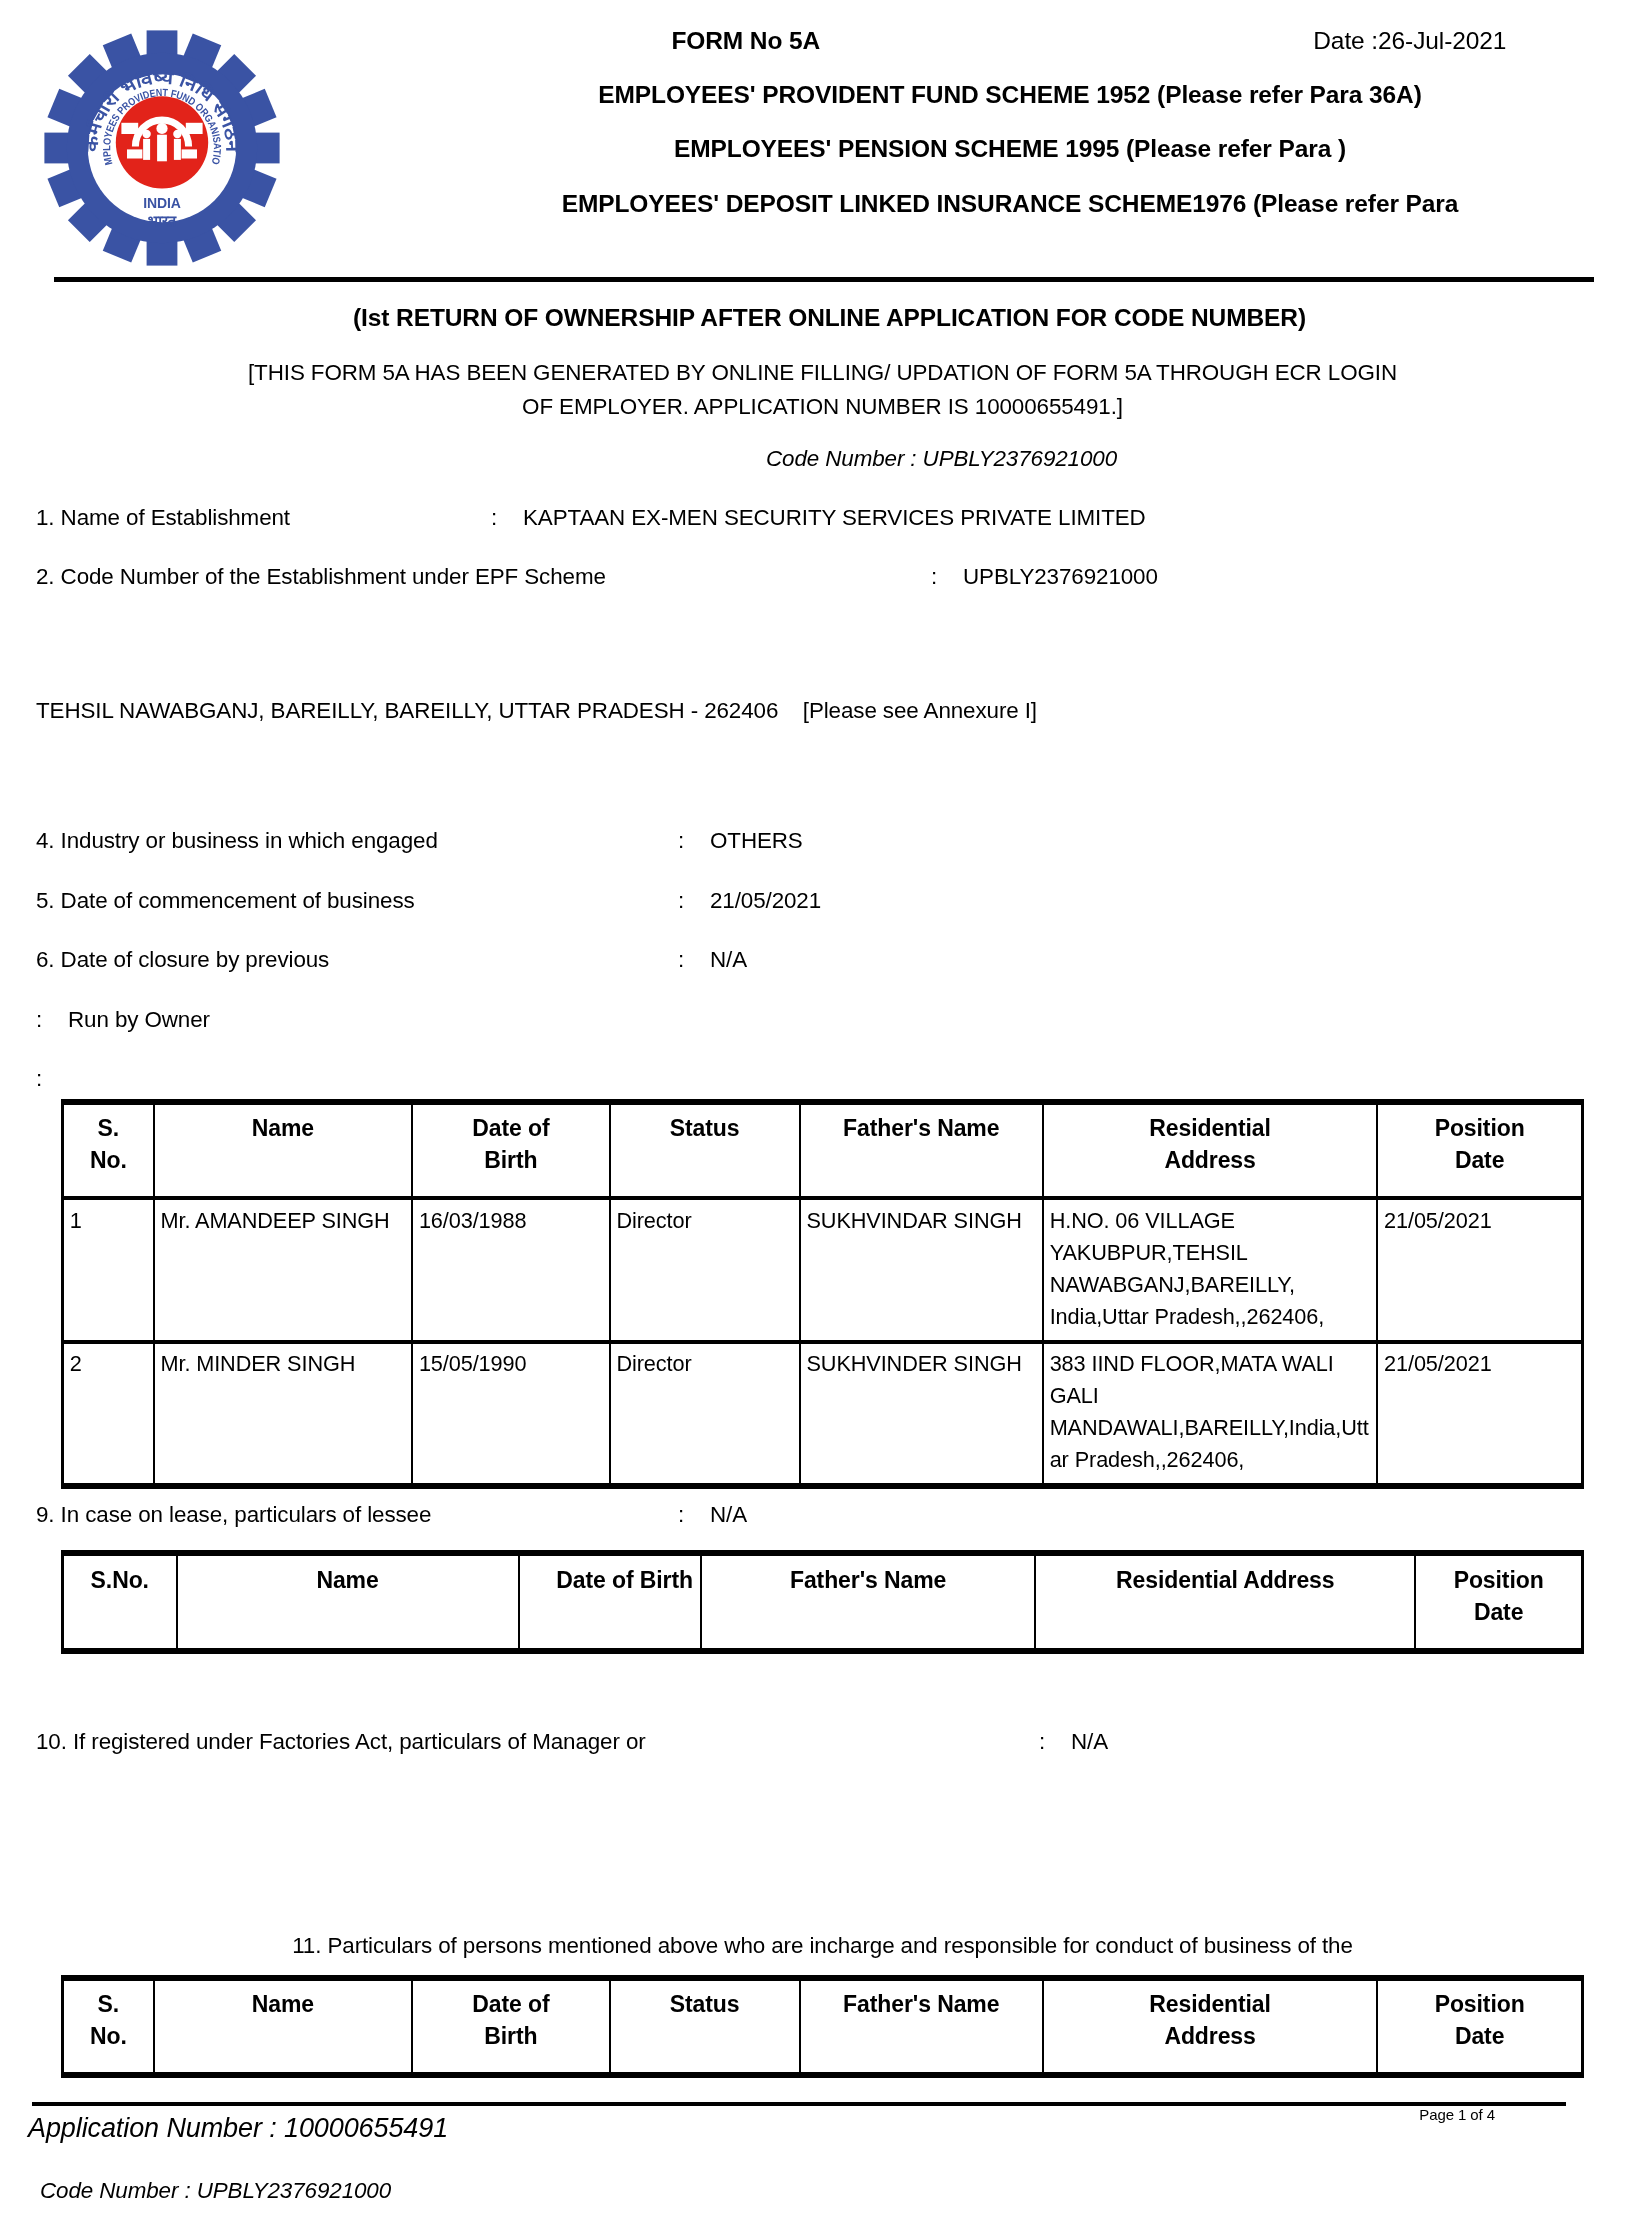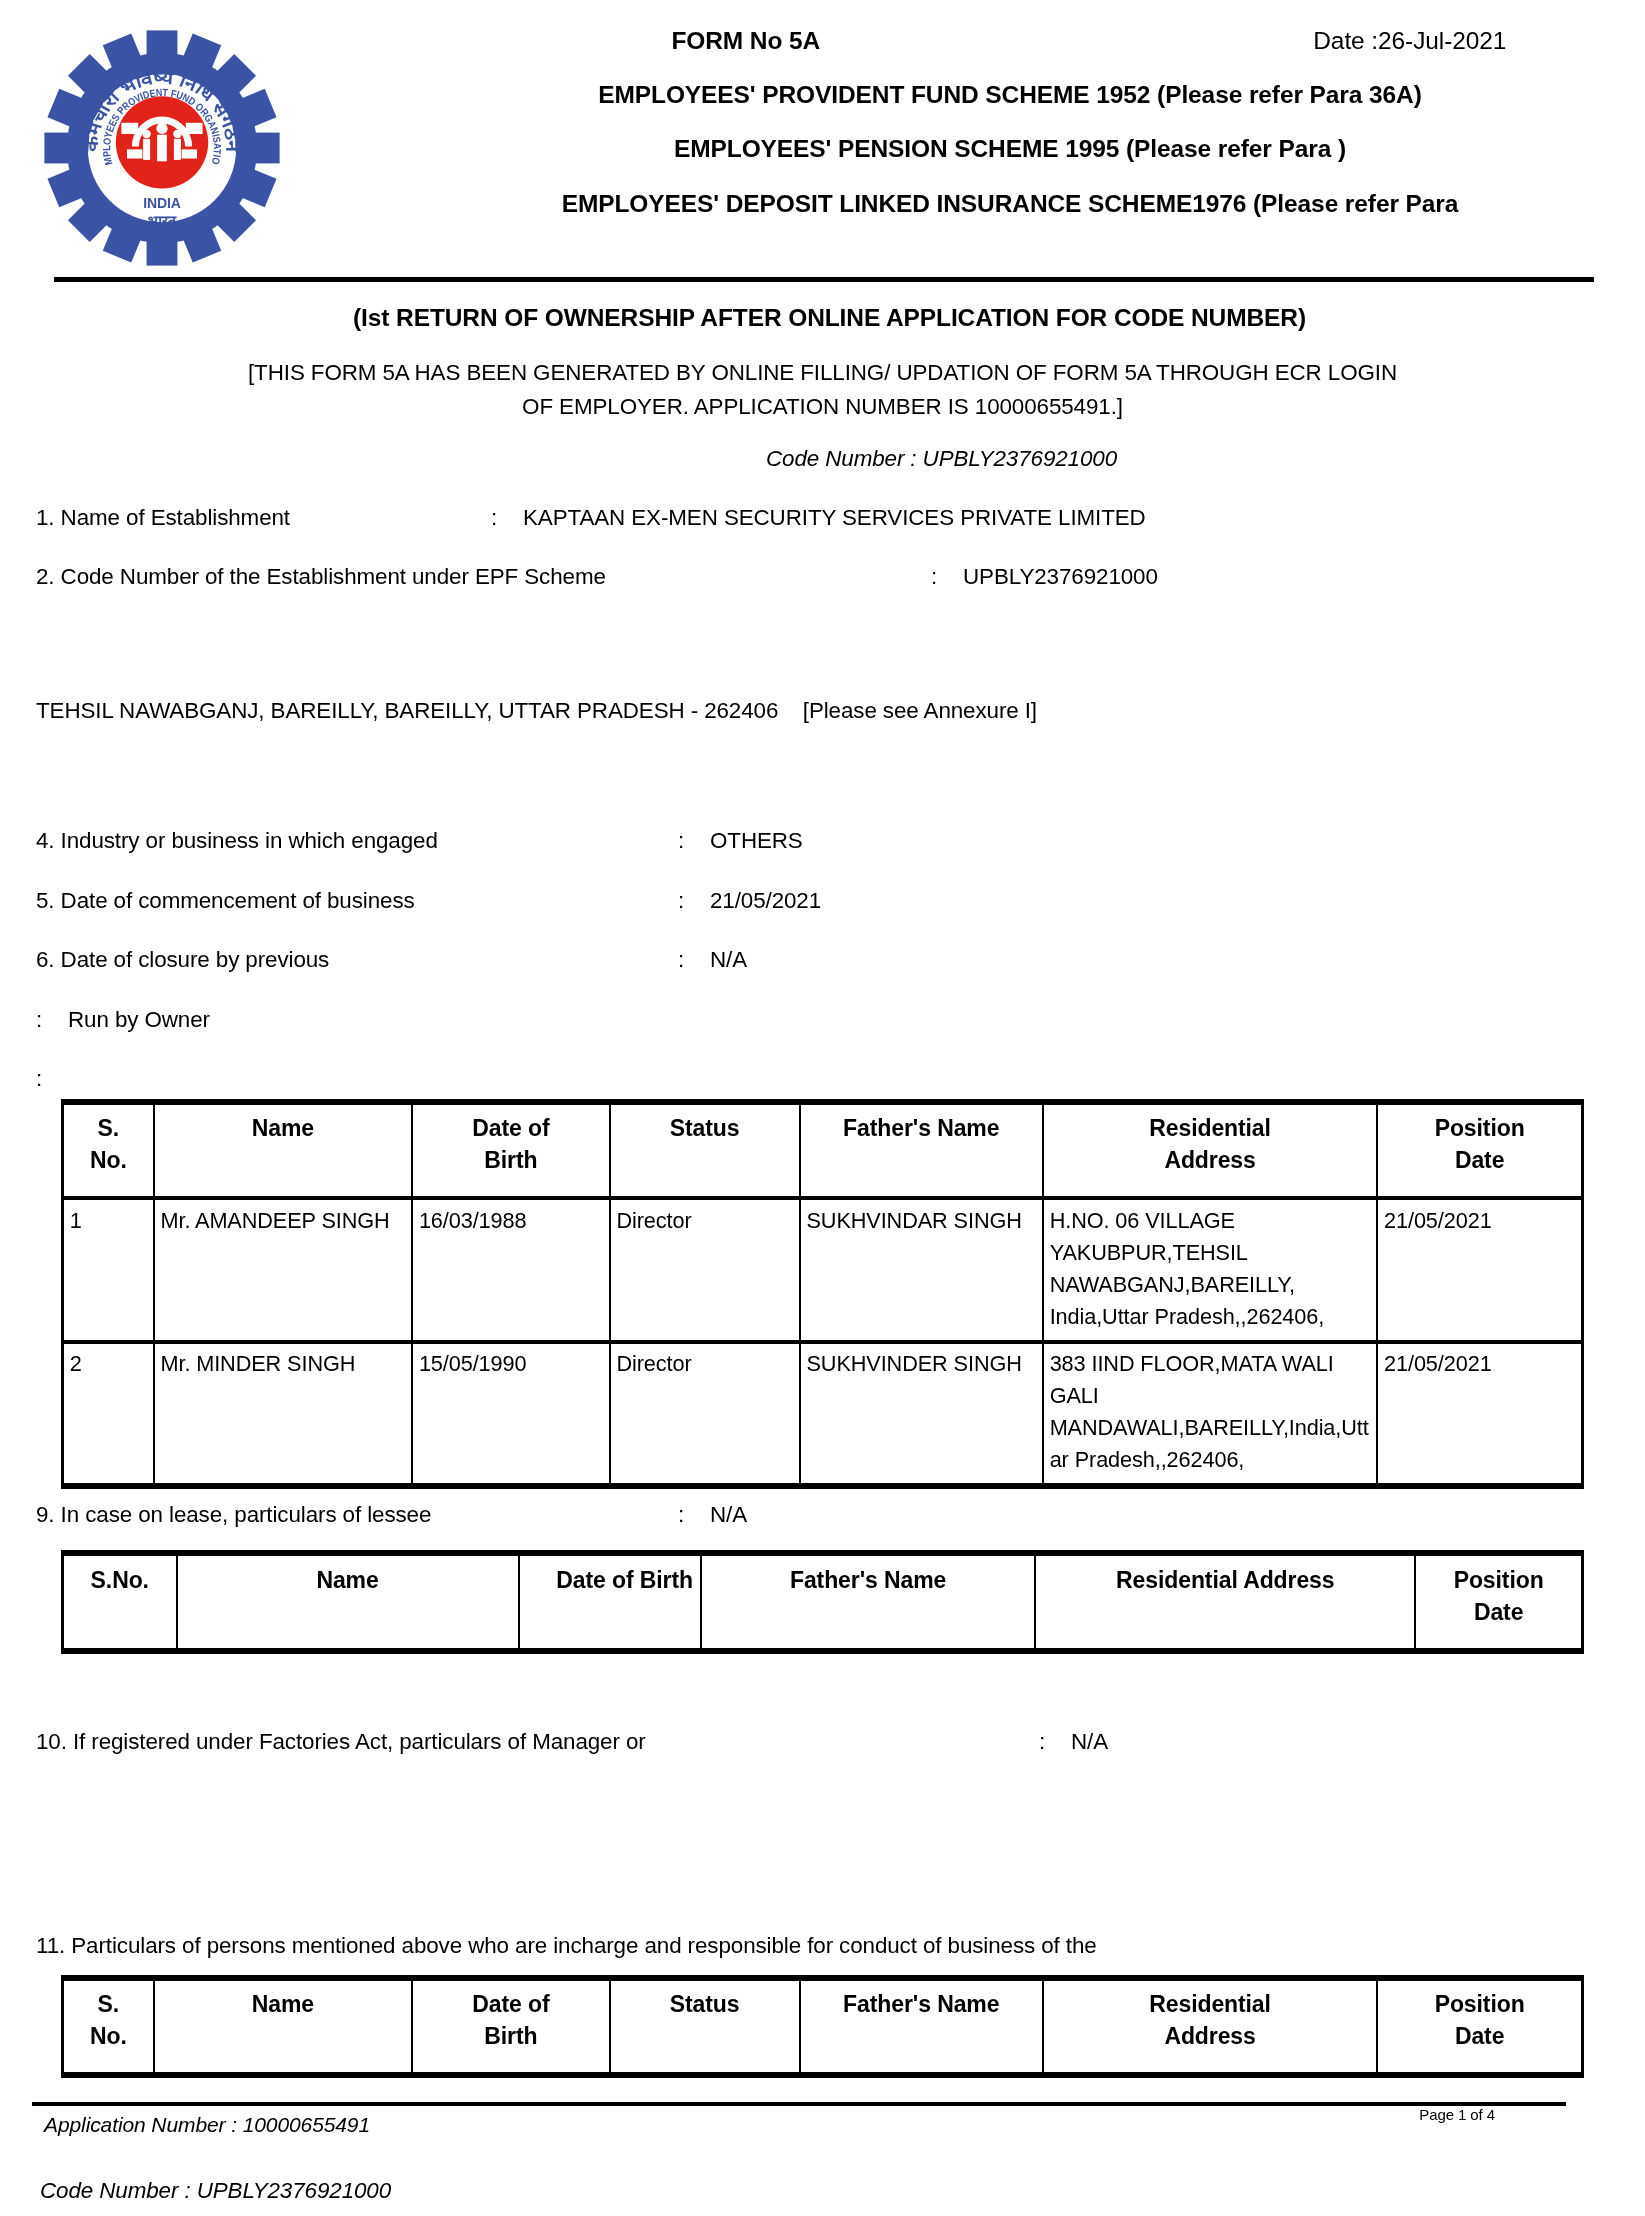--- a/index.html
+++ b/index.html
@@ -36,21 +36,21 @@
   .item .lbl { flex: none; }
   .item .colon { flex: none; width: 32px; }
   .item .val { flex: 1; }
   .w-item1 .lbl { width: 455px; }
   .w-item2 .lbl { width: 895px; }
   .w-std  .lbl { width: 642px; }
   .w-item10 .lbl { width: 1003px; }
   .item3 { display: block; margin-top: 27.4px; line-height: 36px; white-space: pre-wrap; }
   .mt-item4 { margin-top: 24.5px; }
   .mt-item10 { margin-top: 72px; }
-  .mt-item11 { margin-top: 172px; }
+  .mt-item11 { margin-top: 172px; text-align: center; }
   .item11 { display: block; line-height: 32px; }
 
   
   table { border-collapse: collapse; table-layout: fixed; width: 1523px; margin-left: 61px; background: #fff; }
   .tbl-owners { margin-top: 4.3px; }
   .tbl-lessee { margin-top: 19px; }
   .tbl-incharge { margin-top: 13px; }
   table { border: 3.6px solid #000; border-top-width: 6.5px; border-bottom-width: 6.5px; }
   th, td { border: 2.2px solid #000; }
   thead th { border-bottom-width: 4.3px; }
@@ -68,21 +68,21 @@
   
   .cols-6 th:nth-child(1) { width: 7.5%; }
   .cols-6 th:nth-child(2) { width: 22.5%; }
   .cols-6 th:nth-child(3) { width: 12%; padding-left: 34px; }
   .cols-6 th:nth-child(4) { width: 22%; }
   .cols-6 th:nth-child(5) { width: 25%; }
   .cols-6 th:nth-child(6) { width: 11%; }
 
   
   .footer-rule { position: absolute; left: 32px; top: 2102px; width: 1534px; height: 3.6px; background: #000; }
-  .app-number { position: absolute; left: 44px; top: 2113px; font-style: italic; font-size: 21px; }
+  .app-number { position: absolute; left: 28px; top: 2113px; font-style: italic; font-size: 27px; }
   .page-number { position: absolute; right: 150px; top: 2106px; font-size: 15px; }
   .code-number { position: absolute; left: 40px; top: 2178px; font-style: italic; font-size: 22.4px; }
 </style>
 </head>
 <body>
 
 <div class="page">
 
   <div class="header">
     <div class="logo-box">

